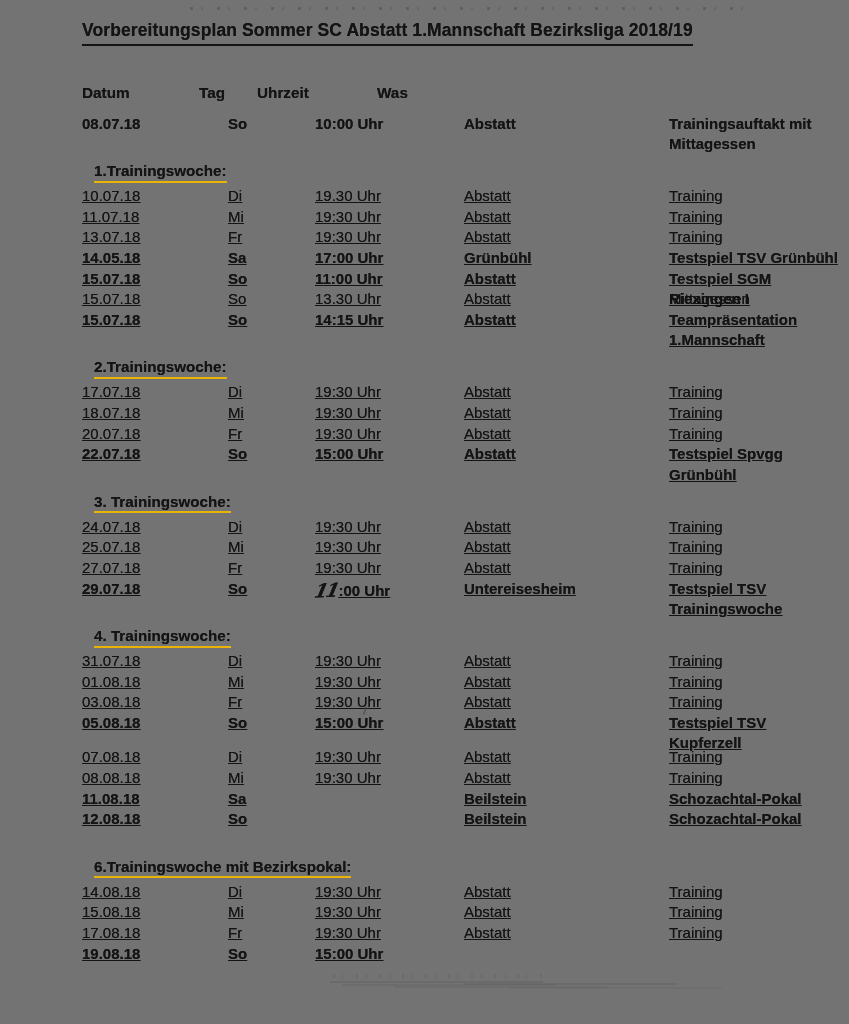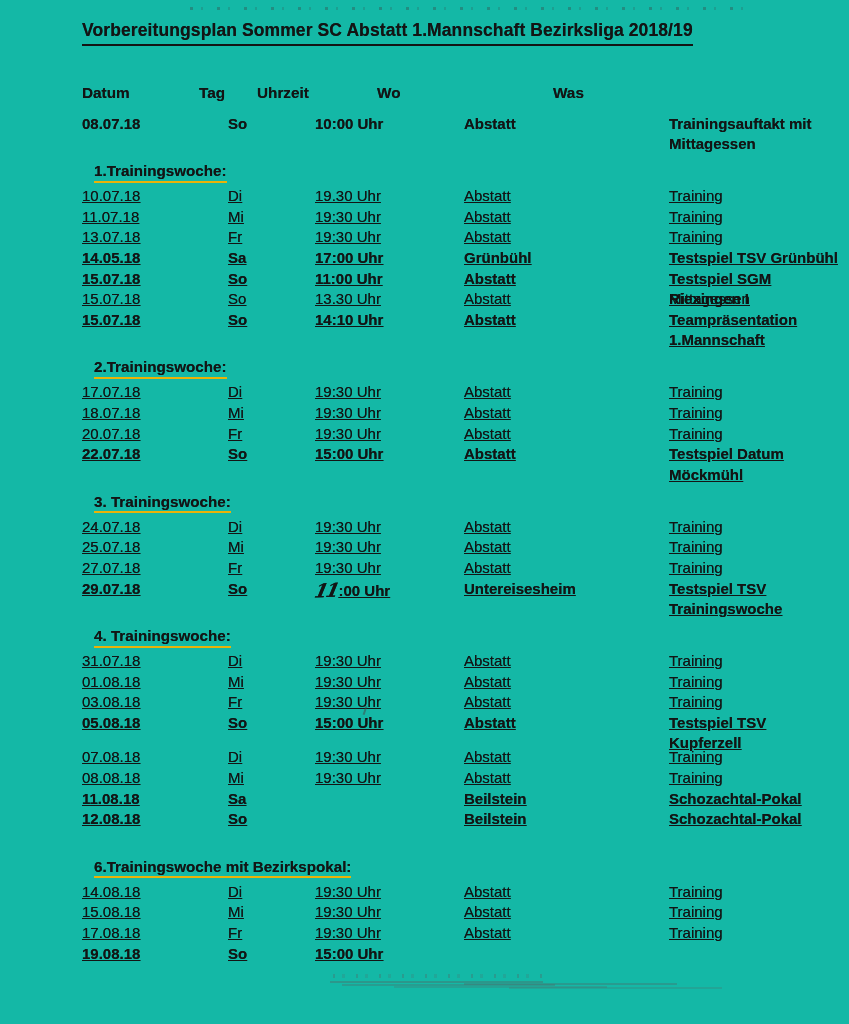--- a/index.html
+++ b/index.html
@@ -1,17 +1,17 @@
 <!DOCTYPE html>
 <html><head>
 <meta charset="utf-8">
 <style>
   html,body{margin:0;padding:0;background:#e8e8e8;}
   .page{
-    width:849px;height:1024px;position:relative;background:#14b8a6;
+    width:849px;height:1024px;position:relative;background:#737373;
     font-family:"Liberation Sans",sans-serif;color:#141414;
     padding:20px 10px 0 82px;box-sizing:border-box;overflow:hidden;
     text-shadow:0 0 .4px rgba(0,0,0,.65);
   }
   .title-wrap{height:30px;}
   .title{
     display:inline-block;margin:0;font-size:17.5px;font-weight:700;
     letter-spacing:.1px;border-bottom:2.5px solid #141414;padding-bottom:3px;
   }
   .grid{display:grid;grid-template-columns:117px 58px 120px 176px 1fr;}
@@ -58,21 +58,20 @@
   <div class="artifact artifact-bottom"></div>
 
   <div class="title-wrap">
     <h1 class="title">Vorbereitungsplan Sommer SC Abstatt 1.Mannschaft Bezirksliga 2018/19</h1>
   </div>
 
   <div class="grid header-row">
     <span>Datum</span>
     <span>Tag</span>
     <span>Uhrzeit</span>
-    <span>Wo</span>
     <span>Was</span>
   </div>
 
   <div class="grid line bold kickoff">
     <span>08.07.18</span>
     <span>So</span>
     <span>10:00 Uhr</span>
     <span>Abstatt</span>
     <span>Trainingsauftakt mit Mittagessen</span>
   </div>
@@ -119,21 +118,21 @@
           <div class="grid line">
             <span>15.07.18</span>
             <span>So</span>
             <span>13.30 Uhr</span>
             <span>Abstatt</span>
             <span>Mittagessen</span>
           </div>
           <div class="grid line bold">
             <span>15.07.18</span>
             <span>So</span>
-            <span>14:10 Uhr</span>
+            <span>14:15 Uhr</span>
             <span>Abstatt</span>
             <span>Teampräsentation 1.Mannschaft</span>
           </div>
         </div>
       </section>
       <section>
         <div class="heading-wrap"><h2 class="heading">2.Trainingswoche:</h2></div>
         <div class="section-rows">
           <div class="grid line">
             <span>17.07.18</span>
@@ -154,21 +153,21 @@
             <span>Fr</span>
             <span>19:30 Uhr</span>
             <span>Abstatt</span>
             <span>Training</span>
           </div>
           <div class="grid line bold">
             <span>22.07.18</span>
             <span>So</span>
             <span>15:00 Uhr</span>
             <span>Abstatt</span>
-            <span>Testspiel Datum Möckmühl</span>
+            <span>Testspiel Spvgg Grünbühl</span>
           </div>
         </div>
       </section>
       <section>
         <div class="heading-wrap"><h2 class="heading">3. Trainingswoche:</h2></div>
         <div class="section-rows">
           <div class="grid line">
             <span>24.07.18</span>
             <span>Di</span>
             <span>19:30 Uhr</span>

